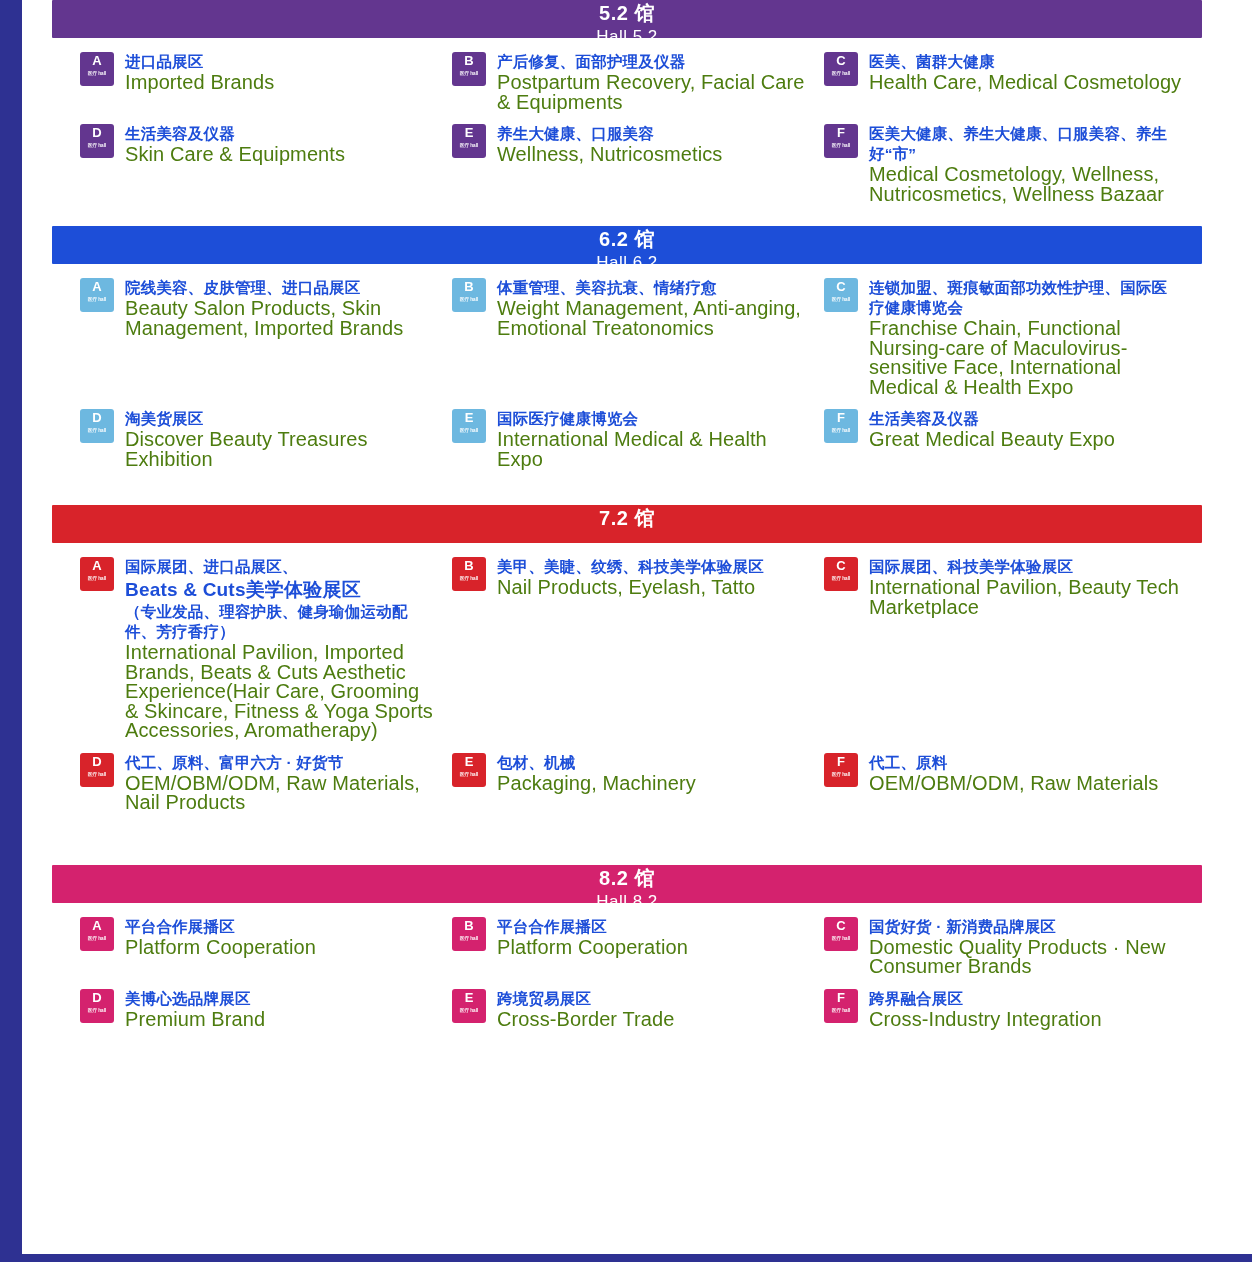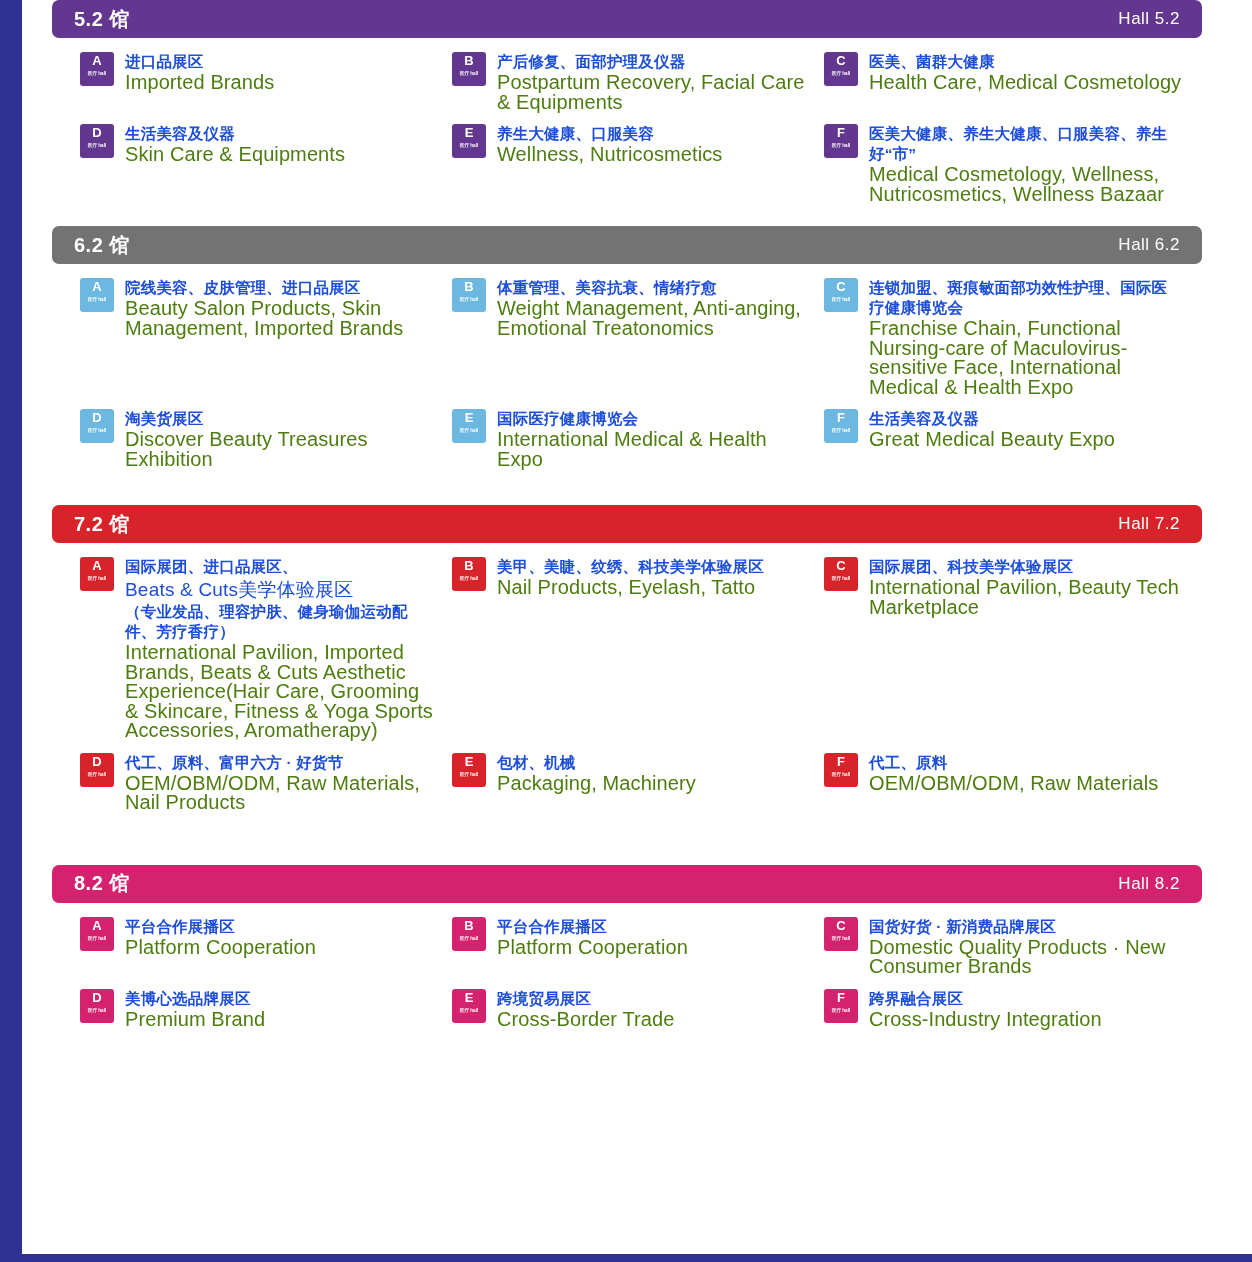--- a/index.html
+++ b/index.html
@@ -46,27 +46,28 @@
   }
 
   .hall-block {
     position: relative;
   }
 
   .hall-header {
     position: relative;
     height: 38px;
     margin: 0 50px 0 30px;
-    border-radius: 7px;
+    border-radius: 1px;
     display: flex;
     align-items: center;
     justify-content: space-between;
     padding: 0 22px;
     box-sizing: border-box;
     color: #ffffff;
+    flex-direction: column;
   }
   .hall-header .cn {
     font-size: 20px;
     font-weight: bold;
     letter-spacing: 0.5px;
   }
   .hall-header .en {
     font-size: 17px;
     letter-spacing: 0.5px;
   }
@@ -120,21 +121,21 @@
   .txt .cn {
     font-size: 15.5px;
     font-weight: bold;
     line-height: 20px;
     color: #1d4ed8;
     letter-spacing: 0.2px;
   }
   .txt .cn.big {
     font-size: 19px;
     line-height: 25px;
-    font-weight: normal;
+    font-weight: bold;
   }
   .txt .en {
     font-size: 20px;
     line-height: 19.5px;
     color: #4d7c0f;
     margin-top: 1px;
     letter-spacing: 0.1px;
   }
   .spacer-lg { height: 40px; }
   .spacer-md { height: 24px; }
@@ -210,21 +211,21 @@
             </div>
             <div class="txt">
               <div class="cn">医美大健康、养生大健康、口服美容、养生好“市”</div>
               <div class="en">Medical Cosmetology, Wellness, Nutricosmetics, Wellness Bazaar</div>
             </div>
           </div>
         </div>
       </div>
       <div class="spacer-sm"></div>
       <div class="hall-block">
-        <div class="hall-header" style="background: #737373;">
+        <div class="hall-header" style="background: #1d4ed8;">
           <span class="cn">6.2 馆</span>
           <span class="en">Hall 6.2</span>
         </div>
         <div class="grid">
           <div class="cell">
             <div class="badge" style="background: rgb(109, 184, 224);">
               <div class="letter">A</div>
               <div class="sub">医疗 hall</div>
             </div>
             <div class="txt">

